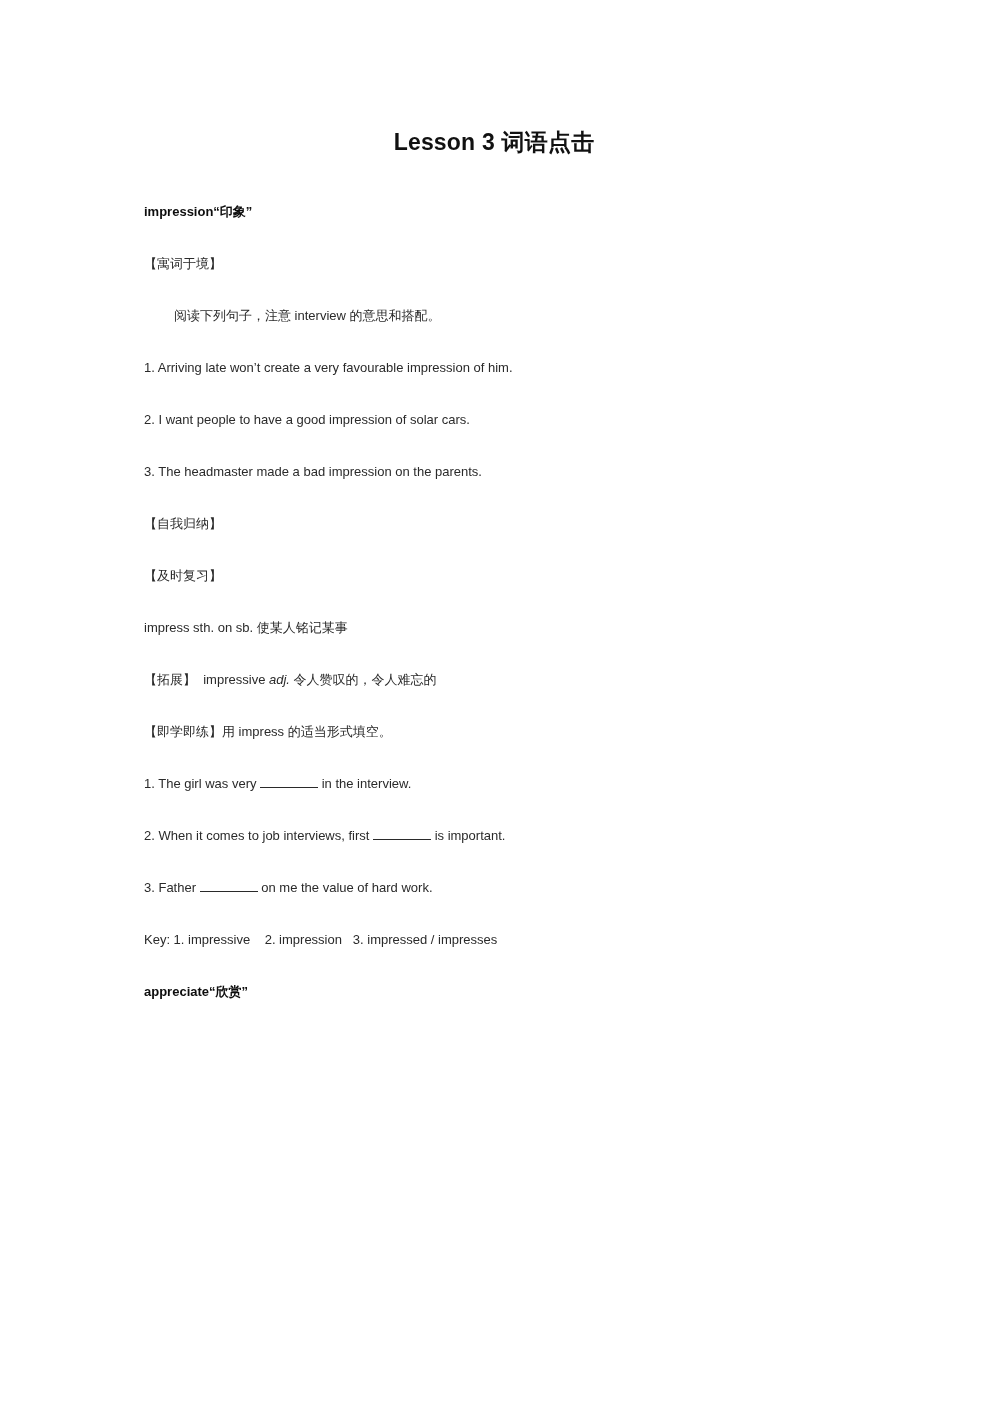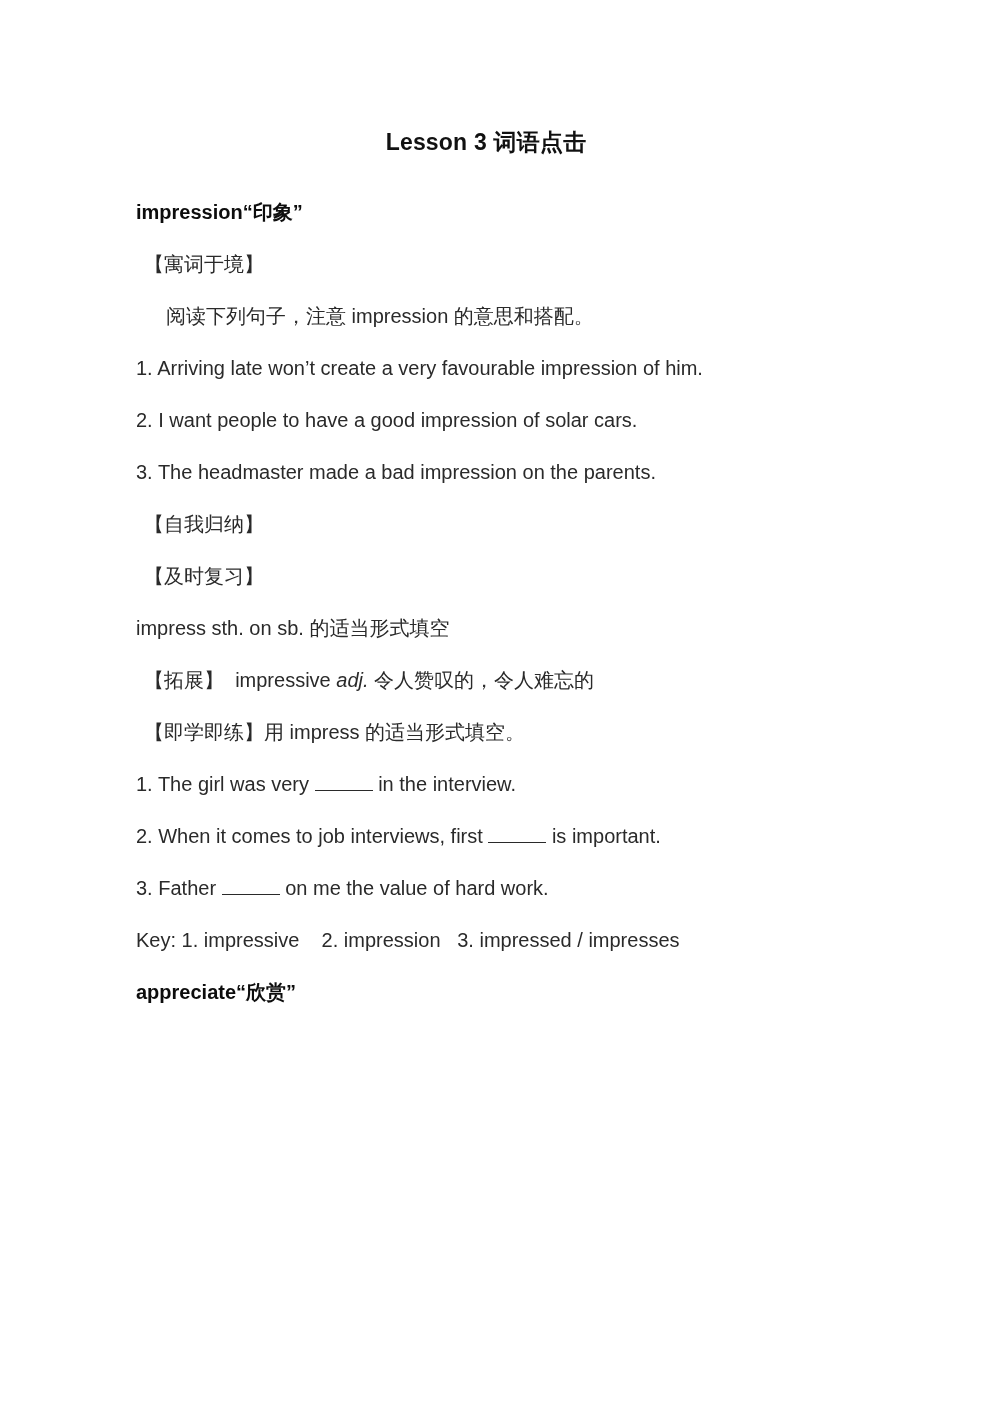--- a/index.html
+++ b/index.html
@@ -21,54 +21,54 @@
     position: relative;
     width: 1000px;
     height: 1414px;
     box-sizing: border-box;
     padding: 0;
   }
 
   
   .content {
     position: absolute;
-    left: 136px;
+    left: 144px;
     top: 0;
     width: 700px;
   }
 
   .doc-title {
     font-size: 23px;
     font-weight: bold;
     text-align: center;
     letter-spacing: .2px;
     margin: 0;
     padding-top: 129px;
     line-height: 1.2;
     color: #111;
   }
 
   
   .line {
-    font-size: 20px;
+    font-size: 13px;
     font-weight: normal;
     line-height: 52px;
     white-space: pre-wrap;
     word-break: normal;
     color: #2a2a2a;
   }
 
   .line.bold {
     font-weight: bold;
     color: #0d0d0d;
   }
 
   
   .ind-0 { margin-left: 0; }
-  .ind-1 { margin-left: 8px; }
+  .ind-1 { }
   .ind-2 { margin-left: 30px; }
 
   
   .gap-title  { margin-top: 29px; }
 
   .ital { font-style: italic; }
 
   .blank {
     display: inline-block;
     border-bottom: 1.6px solid #2a2a2a;
@@ -82,33 +82,33 @@
 
 <div class="page">
   <div class="content">
 
     <h1 class="doc-title">Lesson 3 词语点击</h1>
 
     <div class="line bold ind-0 gap-title">impression“印象”</div>
 
     <div class="line ind-1">【寓词于境】</div>
 
-    <div class="line ind-2">阅读下列句子，注意 impression 的意思和搭配。</div>
+    <div class="line ind-2">阅读下列句子，注意 interview 的意思和搭配。</div>
 
     <div class="line ind-0">1. Arriving late won’t create a very favourable impression of him.</div>
     <div class="line ind-0">2. I want people to have a good impression of solar cars.</div>
     <div class="line ind-0">3. The headmaster made a bad impression on the parents.</div>
 
     <div class="line ind-1">【自我归纳】</div>
 
 
 
     <div class="line ind-1">【及时复习】</div>
 
-    <div class="line ind-0">impress sth. on sb. 的适当形式填空</div>
+    <div class="line ind-0">impress sth. on sb. 使某人铭记某事</div>
 
     <div class="line ind-1"><span>【拓展】</span>&nbsp;&nbsp;<span>impressive</span> <span class="ital">adj.</span> <span>令人赞叹的，令人难忘的</span></div>
 
 
     <div class="line ind-1">【即学即练】用 impress 的适当形式填空。</div>
 
     <div class="line ind-0"><span>1. The girl was very </span><span class="blank w-long"></span><span> in the interview.</span></div>
 
     <div class="line ind-0"><span>2. When it comes to job interviews, first </span><span class="blank w-long"></span><span> is important.</span></div>
 

